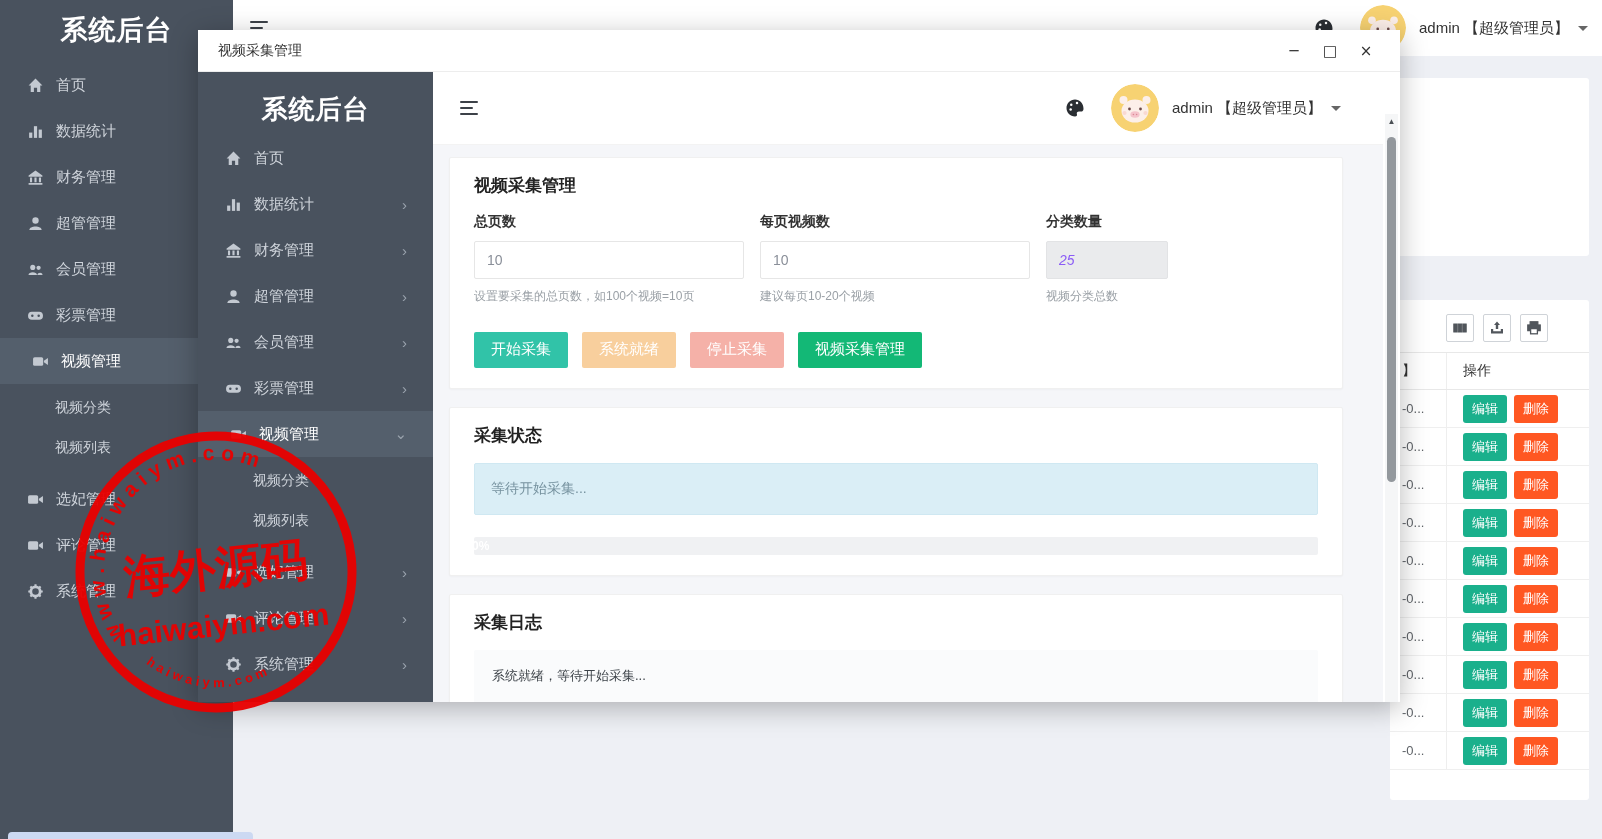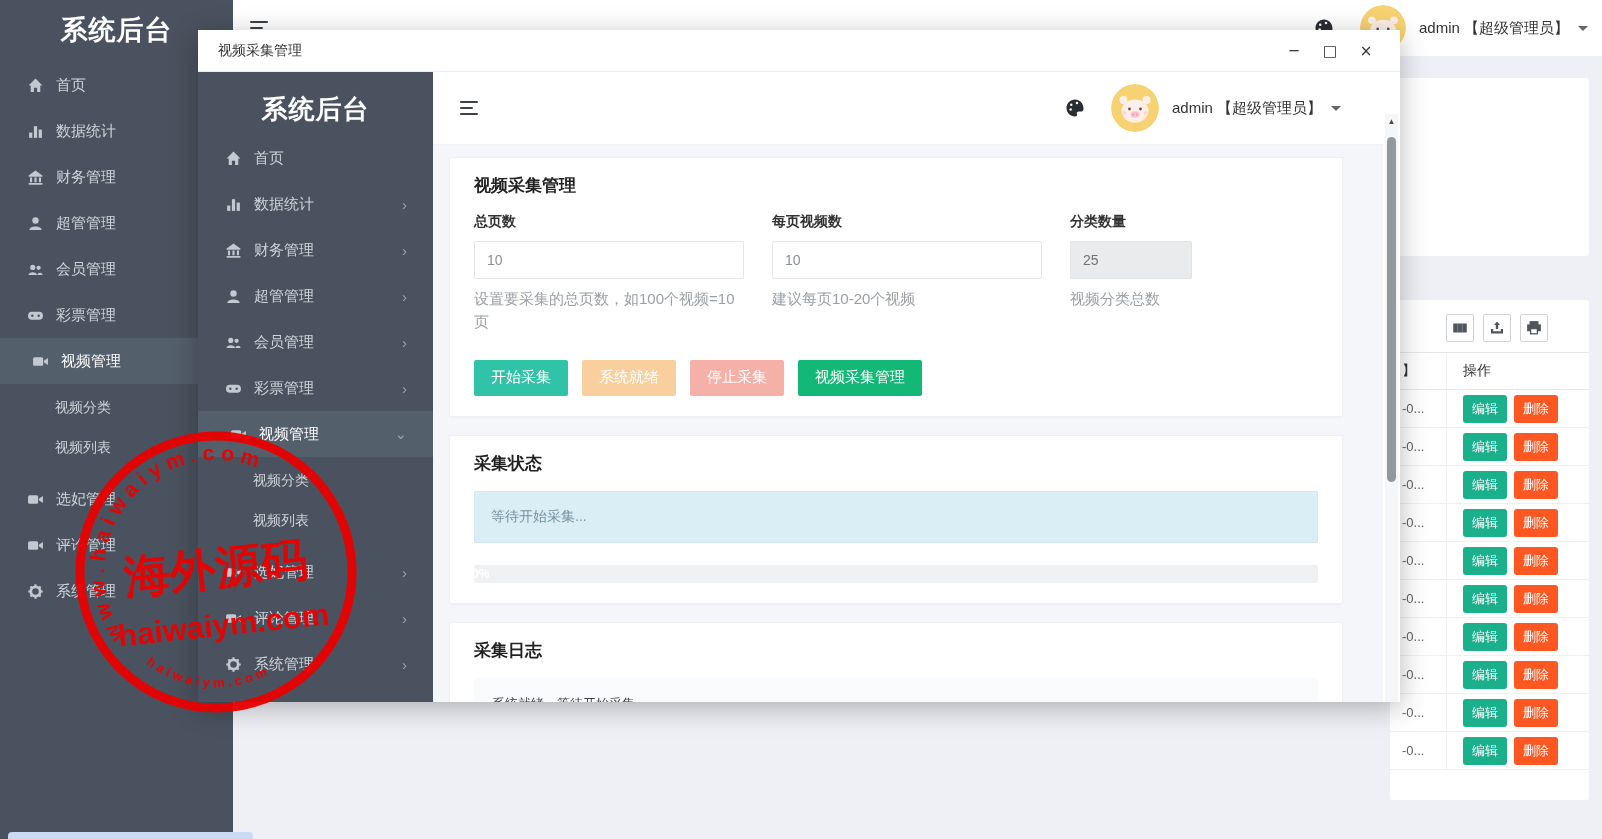--- a/index.html
+++ b/index.html
@@ -55,25 +55,25 @@
   .in-sidebar { position:absolute; left:0; top:0; width:235px; height:751px; background:#49525e; }
   .in-side-title { color:#fff; font-size:26px; font-weight:bold; text-align:center; padding-top:20px; letter-spacing:1px; }
   .in-sidebar .menu { margin-top:8px; }
 
   .in-header { position:absolute; left:235px; top:0; right:17px; height:73px; background:#fff; display:flex; align-items:center; padding:0 42px 0 27px; border-bottom:1px solid #f3f3f3; }
   .in-header .avatar { width:48px; height:48px; flex:0 0 48px; }
 
   .in-content { position:absolute; left:235px; top:73px; right:17px; bottom:0; background:#f5f6f9; padding:12px 40px 0 16px; overflow:hidden; }
   .card { background:#fff; border:1px solid #f0f0f0; border-radius:2px; box-shadow:0 1px 2px rgba(0,0,0,.03); padding:16px 24px 20px 24px; margin-bottom:18px; }
   .card h2 { font-size:17px; color:#222; font-weight:bold; margin-bottom:16px; }
-  .frow { display:flex; gap:28px; }
+  .frow { display:flex; gap:16px; }
   .field .lab { font-size:14px; font-weight:bold; color:#333; margin-bottom:10px; }
   .field input { width:100%; height:38px; border:1px solid #e6e6e6; border-radius:2px; padding:0 12px; font-size:14px; color:#8a8f99; background:#fff; outline:none; font-family:inherit; }
-  .field input:disabled { background:#eaebed; border-color:#e2e3e5; color:#737373; }
-  .field .hint { font-size:15px; color:#9aa0a6; margin-top:8px; line-height:1.55; }
+  .field input:disabled { background:#eaebed; border-color:#e2e3e5; color:#8b5cf6;font-style:italic; }
+  .field .hint { font-size:12px; color:#9aa0a6; margin-top:8px; line-height:1.55; }
   .f-w0 { width:270px; } .f-w1 { width:270px; } .f-w2 { width:122px; } .f-w3 { width:108px; }
   .btnrow { display:flex; gap:14px; margin-top:26px; }
   .btn { height:36px; border:none; border-radius:2px; color:#fff; font-size:15px; padding:0 17px; cursor:pointer; white-space:nowrap; font-family:inherit; }
   .btn-start { background:#31c3a8; }
   .btn-pause { background:#f8cf9d; cursor:default; }
   .btn-stop  { background:#f5b1a8; cursor:default; }
   .btn-clear { background:#13b876; }
   .alert { height:52px; background:#daeef6; border:1px solid #cfe8f2; border-radius:2px; display:flex; align-items:center; padding:0 16px; color:#76929f; font-size:14px; }
   .progress { position:relative; height:18px; margin-top:22px; background:#f0f1f3; border-radius:2px; overflow:hidden; }
   .progress .pct { position:absolute; left:1px; top:2px; color:#fff; font-size:12px; font-weight:bold; text-indent:-3px; }

